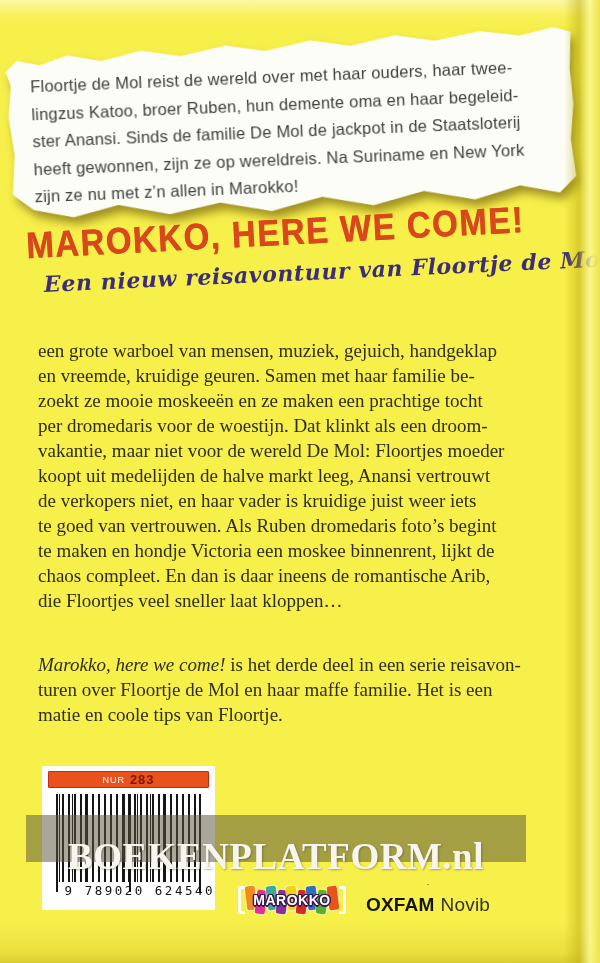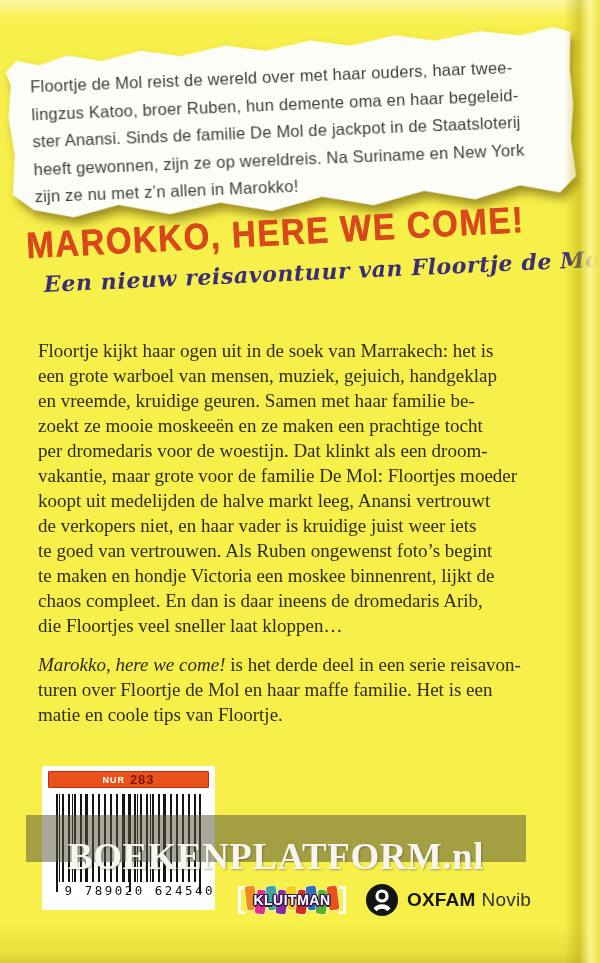--- a/index.html
+++ b/index.html
@@ -35,21 +35,21 @@
   .series-note{position:absolute;left:38px;top:652px;font-family:"Liberation Serif",serif;
     font-size:19px;line-height:25px;color:#2f2d1e;}
   .series-note div{white-space:nowrap;}
   .italic-lead{font-style:italic;}
 
   
   .barcode-panel{position:absolute;left:42px;top:766px;width:173px;height:144px;
     background:#ffffff;border-radius:2px;z-index:2;}
   .nur-strip{margin:5px 6px 0 6px;height:15px;background:#e9531b;border:1.5px solid #c42c12;
     display:flex;align-items:center;justify-content:center;border-radius:1px;}
-  .nur-label{font-size:9px;font-weight:700;color:#ffffff;letter-spacing:1px;margin-right:5px;}
+  .nur-label{font-size:9px;font-weight:400;color:#ffffff;letter-spacing:1px;margin-right:5px;}
   .nur-value{font-size:13px;font-weight:700;color:#7e1602;letter-spacing:1px;}
   .bars-wrap{position:relative;margin:6px 12px 0 12px;height:100px;}
   .bars{position:absolute;left:2px;right:2px;top:0;height:88px;background-color:#fff;
     background-image:
       repeating-linear-gradient(to right,#161616 0 2px,rgba(0,0,0,0) 2px 6px),
       repeating-linear-gradient(to right,rgba(0,0,0,0) 0 3px,#161616 3px 4px,rgba(0,0,0,0) 4px 13px);}
   .guard{position:absolute;top:0;width:2px;height:98px;background:#161616;}
   .guard.g-left{left:2px;}
   .guard.g-mid{left:50%;}
   .guard.g-right{right:2px;}
@@ -76,21 +76,21 @@
   .kb-right{border-right:3px solid #fff;border-top:3px solid #fff;border-bottom:3px solid #fff;
     border-radius:0 3px 3px 0;margin-left:1px;}
   .kluitman-text{position:absolute;left:0;top:0;width:100%;height:100%;
     display:flex;align-items:center;justify-content:center;
     font-size:14px;font-weight:800;letter-spacing:0.5px;color:#ffffff;
     text-shadow:-1.5px 0 0 #3b1a50,1.5px 0 0 #3b1a50,0 -1.5px 0 #3b1a50,0 1.5px 0 #3b1a50,
       1px 1px 0 #3b1a50,-1px 1px 0 #3b1a50,1px -1px 0 #3b1a50,-1px -1px 0 #3b1a50;}
 
   
   .oxfam{position:absolute;left:366px;top:884px;height:32px;display:flex;
-    align-items:center;gap:9px;z-index:3;}
+    align-items:center;gap:9px;z-index:3;flex-direction:column;}
   .oxfam-wordmark{display:flex;align-items:baseline;gap:6px;}
   .oxfam-bold{font-size:19px;font-weight:800;color:#151515;letter-spacing:0.2px;}
   .novib{font-size:19px;font-weight:400;color:#333333;letter-spacing:0.2px;}
 </style>
 </head>
 <body>
 
 <div class="cover">
 
   <div class="edge-top"></div>
@@ -104,31 +104,30 @@
         <div>heeft gewonnen, zijn ze op wereldreis. Na Suriname en New York</div>
         <div>zijn ze nu met z’n allen in Marokko!</div>
       </div>
     </div>
   </div>
 
   <div class="book-title">MAROKKO, HERE WE COME!</div>
   <div class="book-subtitle">Een nieuw reisavontuur van Floortje de Mol</div>
 
   <div class="synopsis">
-    <div>Floortje kijkt haar ogen uit in de soek van Marrakech: het is</div>
     <div>een grote warboel van mensen, muziek, gejuich, handgeklap</div>
     <div>en vreemde, kruidige geuren. Samen met haar familie be-</div>
     <div>zoekt ze mooie moskeeën en ze maken een prachtige tocht</div>
     <div>per dromedaris voor de woestijn. Dat klinkt als een droom-</div>
-    <div>vakantie, maar grote voor de familie De Mol: Floortjes moeder</div>
+    <div>vakantie, maar niet voor de wereld De Mol: Floortjes moeder</div>
     <div>koopt uit medelijden de halve markt leeg, Anansi vertrouwt</div>
     <div>de verkopers niet, en haar vader is kruidige juist weer iets</div>
-    <div>te goed van vertrouwen. Als Ruben ongewenst foto’s begint</div>
+    <div>te goed van vertrouwen. Als Ruben dromedaris foto’s begint</div>
     <div>te maken en hondje Victoria een moskee binnenrent, lijkt de</div>
-    <div>chaos compleet. En dan is daar ineens de dromedaris Arib,</div>
+    <div>chaos compleet. En dan is daar ineens de romantische Arib,</div>
     <div>die Floortjes veel sneller laat kloppen…</div>
   </div>
 
   <div class="series-note">
     <div>
       <span class="italic-lead">Marokko, here we come!</span><span> is het derde deel in een serie reisavon-</span>
     </div>
     <div>turen over Floortje de Mol en haar maffe familie. Het is een</div>
     <div>matie en coole tips van Floortje.</div>
   </div>
@@ -159,21 +158,21 @@
         <span class="ktile kdown" style="background: rgb(224, 48, 144);"></span>
         <span class="ktile kup" style="background: rgb(58, 168, 158);"></span>
         <span class="ktile kdown" style="background: rgb(138, 46, 158);"></span>
         <span class="ktile kup" style="background: rgb(242, 210, 22);"></span>
         <span class="ktile kdown" style="background: rgb(212, 42, 40);"></span>
         <span class="ktile kup" style="background: rgb(47, 111, 192);"></span>
         <span class="ktile kdown" style="background: rgb(88, 176, 46);"></span>
         <span class="ktile kup" style="background: rgb(233, 83, 27);"></span>
         <span class="kbracket kb-right"></span>
     </div>
-    <div class="kluitman-text">KLUITMAN</div>
+    <div class="kluitman-text">MAROKKO</div>
   </div>
 
   <div class="oxfam">
     <svg width="32" height="32" viewBox="0 0 32 32">
       <circle cx="16" cy="16" r="16" fill="#141414"></circle>
       <circle cx="16" cy="12" r="5" fill="none" stroke="#ffffff" stroke-width="3.2"></circle>
       <path d="M7.5 24.5 a10.5 10.5 0 0 1 17 0 l-3.4 2.8 a6.2 6.2 0 0 0 -10.2 0 z" fill="#ffffff"></path>
     </svg>
     <div class="oxfam-wordmark">
       <span class="oxfam-bold">OXFAM</span>

